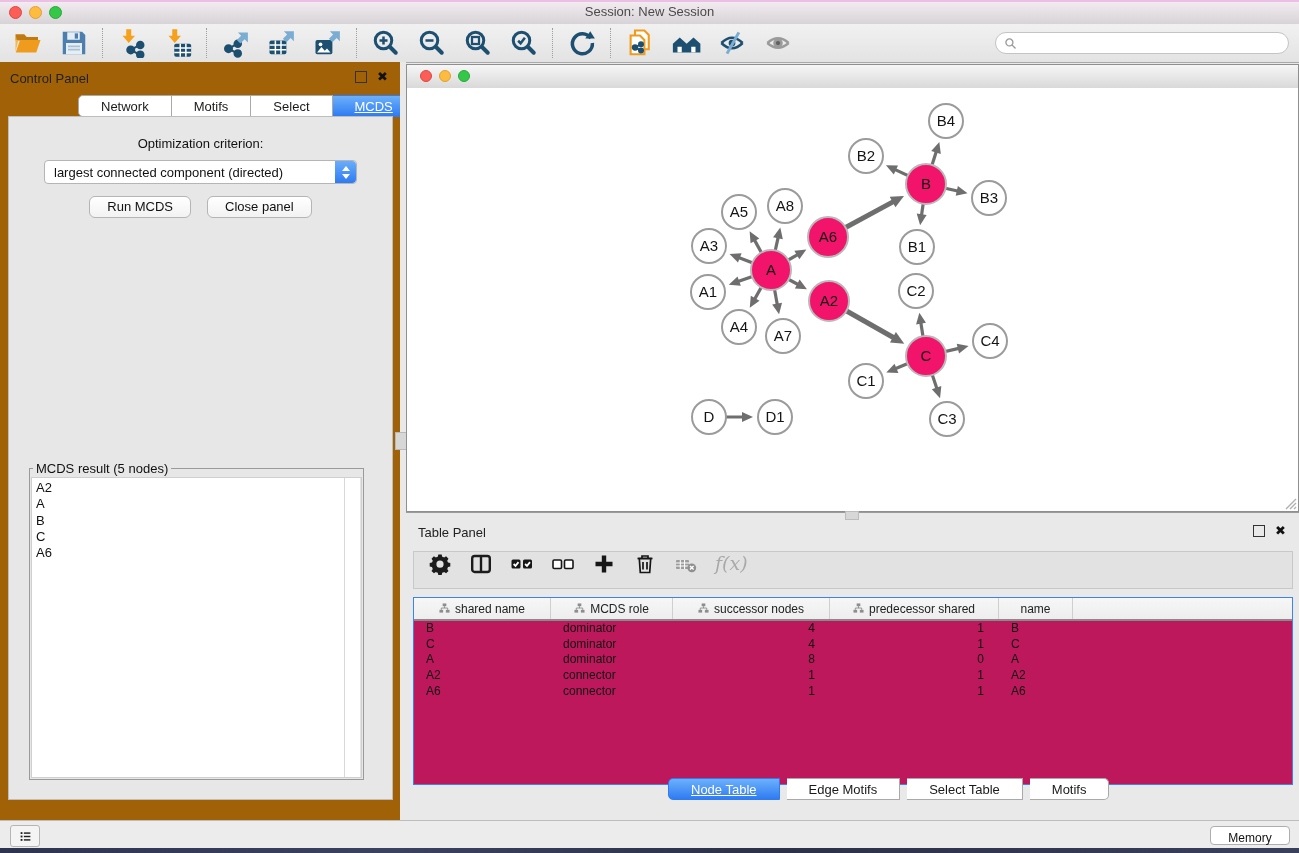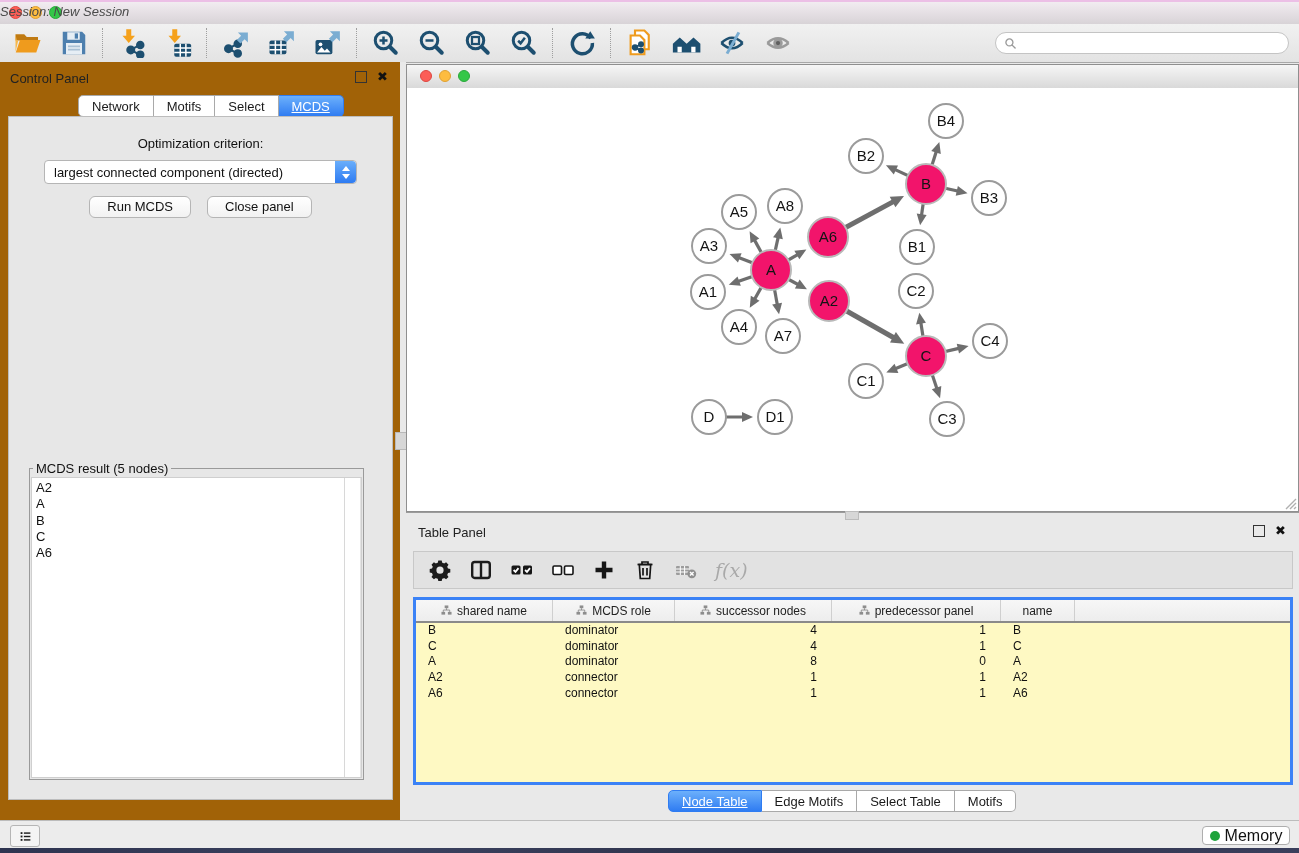--- a/index.html
+++ b/index.html
@@ -7,21 +7,21 @@
        font-family:"Liberation Sans","DejaVu Sans",sans-serif;color:#1a1a1a;}
   
   .titlebar{position:absolute;top:0;left:0;right:0;height:24px;
     background:linear-gradient(#f4eef3,#d8d3d7);border-bottom:1px solid #ababab;}
   .titlebar::before{content:"";position:absolute;top:0;left:0;right:0;height:2px;background:#ecbfe6;}
   .lights{position:absolute;left:9px;top:6px;display:flex;gap:7px;}
   .light{width:13px;height:13px;border-radius:50%;box-sizing:border-box;}
   .light.red{background:#fc5e57;border:1px solid #dd4741;}
   .light.yellow{background:#fdbc40;border:1px solid #dfa133;}
   .light.green{background:#34c748;border:1px solid #2aa83b;}
-  .win-title{position:absolute;left:0;right:0;top:4px;text-align:left;font-size:13px;color:#4a4a4a;font-style:italic;}
+  .win-title{position:absolute;left:0;right:0;top:4px;text-align:center;font-size:13px;color:#4a4a4a;}
   
   .toolbar{position:absolute;top:24px;left:0;right:0;height:38px;
     background:linear-gradient(#f1f1f1,#e3e3e3);border-bottom:1px solid #a8a8a8;
     display:flex;align-items:center;}
   .tgroup{display:flex;align-items:center;gap:16px;padding:0 13px;height:32px;}
   .tsep{width:1px;height:30px;border-left:1px dotted #9e9e9e;}
   .ticon{width:30px;height:30px;display:block;cursor:default;}
   .ticon svg{width:100%;height:100%;display:block;}
   .spacer{flex:1;}
   .searchbox{display:flex;align-items:center;width:294px;height:22px;margin-right:10px;
@@ -29,21 +29,21 @@
   .searchbox svg{width:13px;height:13px;flex:none;}
   .searchbox input{border:none;outline:none;flex:1;font-size:12px;margin-left:5px;background:transparent;}
   
   .control-panel{position:absolute;left:0;top:62px;width:400px;height:758px;background:#a16207;}
   .panel-title{position:absolute;left:10px;top:9px;font-size:13px;color:#222;}
   .panel-btns{position:absolute;right:12px;top:9px;display:flex;gap:10px;align-items:center;}
   .float-btn{width:10px;height:10px;border:1.6px solid #333;display:inline-block;}
   .close-btn{font-size:13px;font-weight:bold;color:#111;line-height:10px;}
   .cp-tabs{position:absolute;left:78px;top:33px;display:flex;}
   .tab{height:22px;line-height:22px;font-size:13px;text-align:center;background:#fff;
-       border:1px solid #a9a9a9;border-left:none;padding:0 13px;box-sizing:border-box;color:#1a1a1a;}
+       border:1px solid #a9a9a9;border-left:none;padding:0 22px;box-sizing:border-box;color:#1a1a1a;}
   .tab:first-child{border-left:1px solid #a9a9a9;border-radius:5px 0 0 5px;}
   .tab:last-child{border-radius:0 5px 5px 0;}
   .tab.selected{background:linear-gradient(#6cb0fb,#2f7cf2);border-color:#2f7cf2;color:#fff;text-decoration:underline;}
   .cp-box{position:absolute;left:8px;right:7px;top:54px;bottom:20px;
           border:1px solid #bdbdbd;background:#e7e7e7;}
   .opt-label{margin-top:19px;text-align:center;font-size:13px;color:#111;}
   .combo{position:relative;margin:9px auto 12px auto;width:313px;height:24px;background:#fff;
          border:1px solid #b5b5b5;border-radius:4px;box-sizing:border-box;}
   .combo .val{position:absolute;left:9px;top:4px;font-size:13px;color:#111;white-space:nowrap;}
   .stepper{position:absolute;right:0;top:0;bottom:0;width:21px;border-radius:0 4px 4px 0;
@@ -73,46 +73,46 @@
       border:1px solid #8f8f8f;box-sizing:border-box;background:#fff;}
   .net-titlebar{position:absolute;left:0;right:0;top:0;height:23px;
       background:linear-gradient(#f6f6f6,#d9d9d9);border-bottom:1px solid #a5a5a5;}
   .net-titlebar .lights{top:5px;left:13px;}
   .net-titlebar .win-title{top:4px;font-size:13px;color:#222;}
   .net-canvas{position:absolute;left:0;right:0;top:23px;bottom:0;background:#fff;overflow:hidden;}
   .grip{position:absolute;right:1px;bottom:1px;width:14px;height:14px;}
   
   .table-panel{position:absolute;left:406px;top:522px;right:0;height:298px;background:#e9e9e9;}
   .tp-toolbar{position:absolute;left:7px;right:6px;top:29px;height:38px;background:#e2e2e2;
-      border:1px solid #c8c8c8;box-sizing:border-box;display:flex;align-items:center;gap:17px;padding:0 14px;}
+      border:1px solid #c8c8c8;box-sizing:border-box;display:flex;align-items:flex-start;gap:17px;padding:0 14px;}
   .tp-icon{width:24px;height:24px;}
   .tp-icon svg{width:100%;height:100%;display:block;}
   .fx{font-family:"DejaVu Serif","Liberation Serif",serif;font-style:italic;font-size:19px;color:#a9a9a9;}
-  .tp-table{position:absolute;left:7px;right:6px;top:75px;height:188px;background:#fef9c3;
-      border:3px solid #3b82f6;box-sizing:border-box;overflow:hidden;}
+  .tp-table{position:absolute;left:7px;right:6px;top:75px;height:188px;background:#be185d;
+      border:1px solid #3b82f6;box-sizing:border-box;overflow:hidden;}
   .thead{display:grid;grid-template-columns:137px 122px 157px 169px 74px 1fr;height:21px;
       background:linear-gradient(#f7f7f7,#ededed);border-bottom:2px solid #8a8a8a;}
   .th{display:flex;align-items:center;justify-content:center;gap:5px;font-size:12px;color:#222;
       border-right:1px solid #cfcfcf;overflow:hidden;white-space:nowrap;}
   .th:last-child{border-right:none;}
   .th svg{width:11px;height:11px;flex:none;}
   .trow{display:grid;grid-template-columns:137px 122px 157px 169px 74px 1fr;height:15.7px;
       font-size:12px;line-height:15.7px;color:#111;}
   .td{padding:0 12px;overflow:hidden;white-space:nowrap;}
   .td.num{text-align:right;padding-right:15px;}
-  .tp-tabs{position:absolute;left:262px;top:268px;display:flex;}
+  .tp-tabs{position:absolute;left:262px;top:256px;display:flex;gap:7px;}
   
   .statusbar{position:absolute;left:0;top:820px;right:0;height:28px;background:#ececec;
       border-top:1px solid #bcbcbc;}
   .list-btn{position:absolute;left:10px;top:4px;width:28px;height:20px;background:#f4f4f4;
       border:1px solid #b5b5b5;border-radius:3px;display:flex;align-items:center;justify-content:center;}
   .list-btn svg{width:15px;height:13px;}
-  .mem-btn{position:absolute;right:9px;top:5px;width:88px;height:19px;background:#fff;
+  .mem-btn{position:absolute;right:9px;top:5px;width:80px;height:19px;background:#fff;
       border:1px solid #aeaeae;border-radius:4px;display:flex;align-items:center;justify-content:center;
-      gap:5px;font-size:16px;color:#111;box-sizing:border-box;}
+      gap:5px;font-size:12px;color:#111;box-sizing:border-box;flex-direction:column;}
   .mem-dot{width:10px;height:10px;border-radius:50%;}
   .desktop{position:absolute;left:0;right:0;bottom:0;height:5px;
       background:linear-gradient(90deg,#2e3450,#3b4260 30%,#2c3048 60%,#3a3f5c);}
 </style>
 </head>
 <body>
 
 <div class="app">
 
   <div class="titlebar">
@@ -551,21 +551,21 @@
             <svg viewBox="0 0 12 12">
               <g fill="#8d8d8d">
                 <rect x="4" y="0.5" width="4" height="3"></rect>
                 <rect x="0.5" y="7.5" width="4" height="3"></rect>
                 <rect x="7.5" y="7.5" width="4" height="3"></rect>
               </g>
               <g stroke="#8d8d8d" stroke-width="1" fill="none">
                 <path d="M6 3.5v2M2.5 7.5v-2h7v2"></path>
               </g>
             </svg>
-            <span>predecessor panel</span>
+            <span>predecessor shared</span>
           </div>
           <div class="th">
             <span>name</span>
           </div>
           <div class="th"></div>
         </div>
       <div id="table-body">
           <div class="trow">
             <div class="td">B</div>
             <div class="td">dominator</div>

